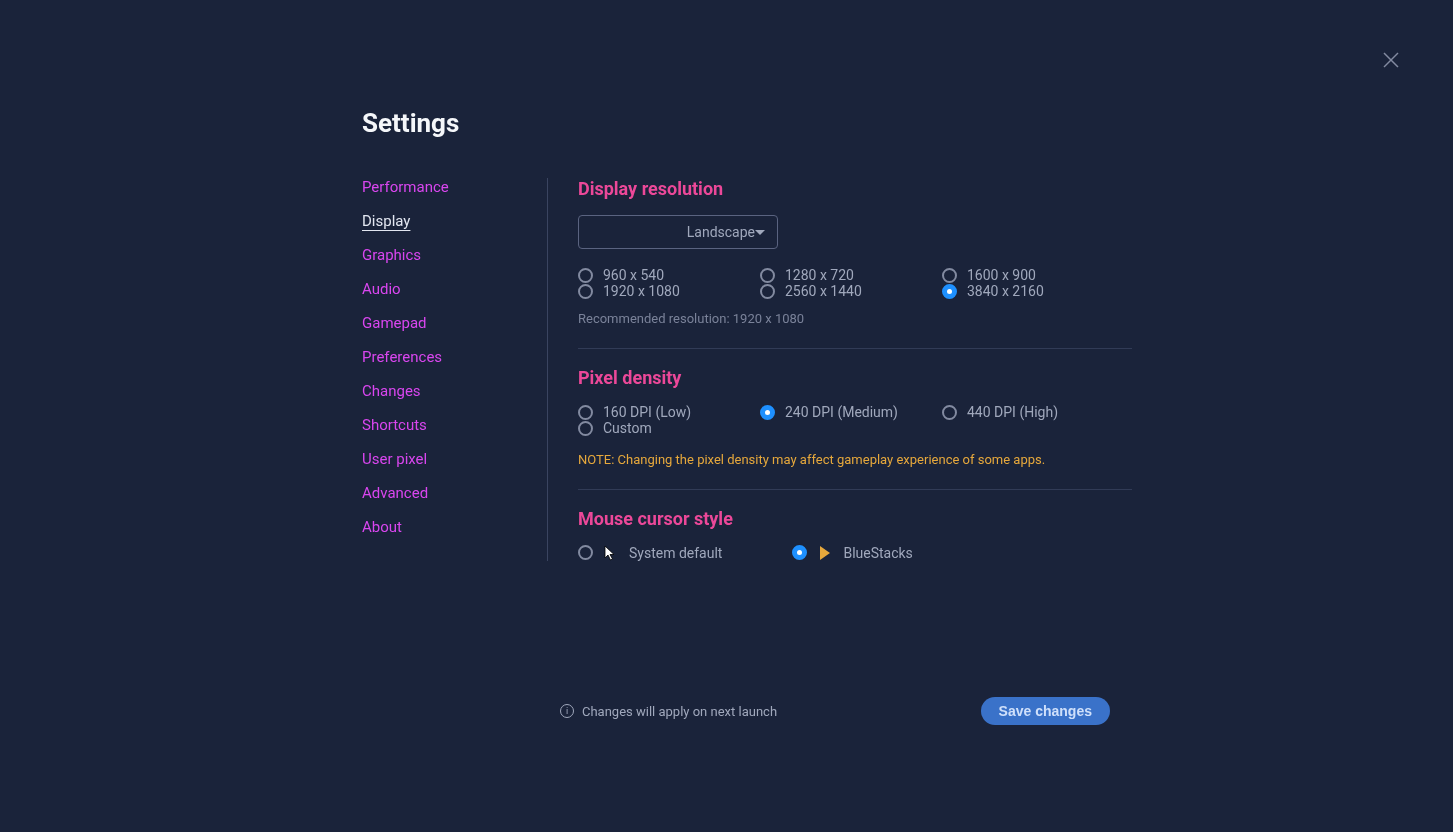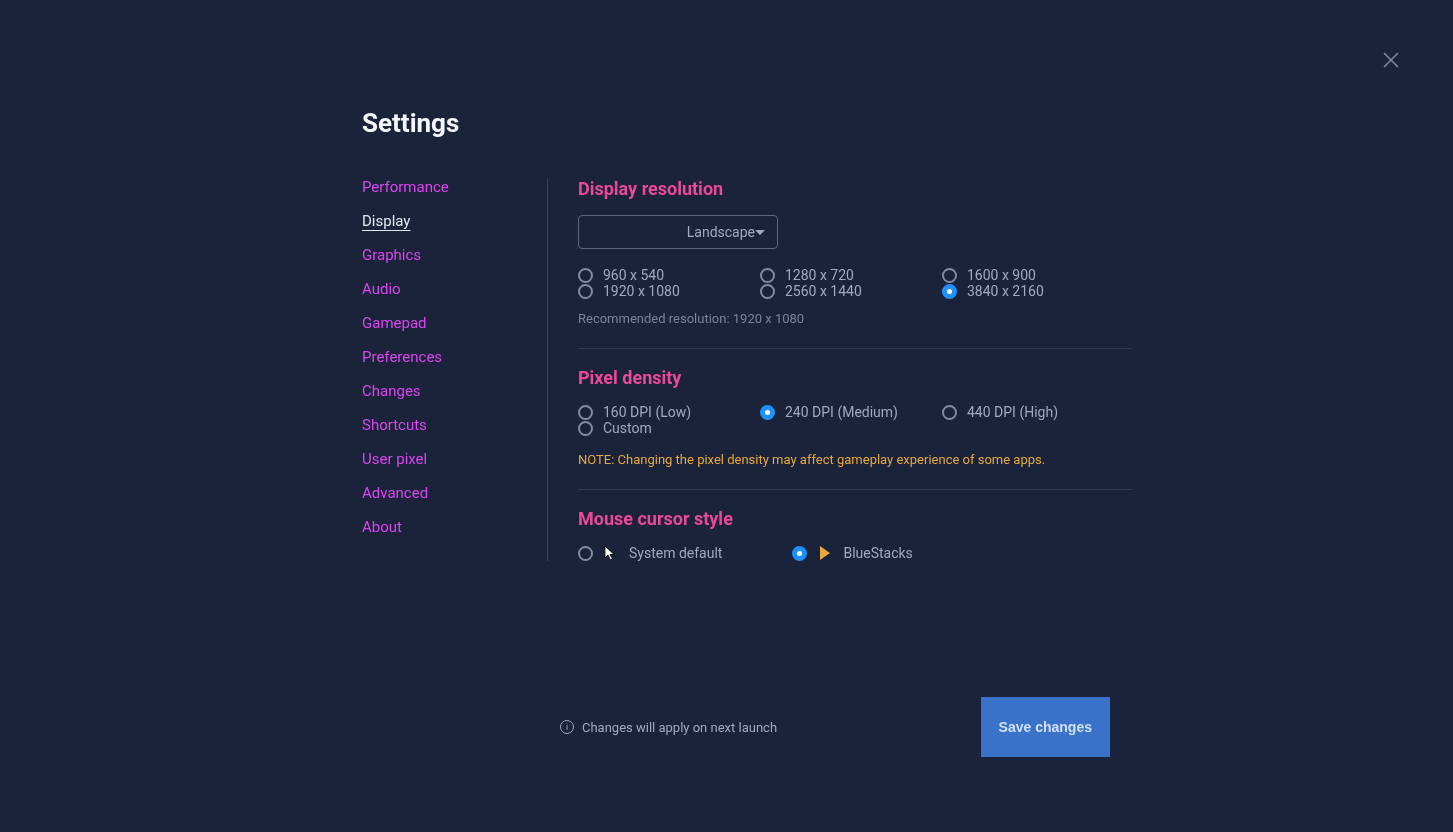--- a/index.html
+++ b/index.html
@@ -130,21 +130,20 @@
     color: #e6a83c;
     font-size: 13px;
     margin-top: 16px;
   }
   .cursor-row {
     display: flex;
     gap: 70px;
   }
   .cursor-opt {
     display: flex;
-    align-items: center;
     gap: 10px;
     cursor: pointer;
   }
   .cursor-icon { width: 16px; height: 16px; flex-shrink: 0; }
   .footer {
     position: absolute;
     left: 560px;
     top: 697px;
     width: 550px;
     display: flex;
@@ -163,22 +162,22 @@
     border: 1px solid #a0a8bc;
     border-radius: 50%;
     display:flex;align-items:center;justify-content:center;
     font-size: 9px;
     color:#a0a8bc;
   }
   .save-btn {
     background: #3a72c9;
     color: #cfe0fb;
     border: none;
-    border-radius: 0;
-    padding: 22px 18px;
+    border-radius: 15px;
+    padding: 6px 18px;
     font-size: 14px;
     font-weight: 600;
     cursor: pointer;
   }
 </style>
 </head>
 <body>
 
 <div class="close-btn">
   <svg viewBox="0 0 20 20">

